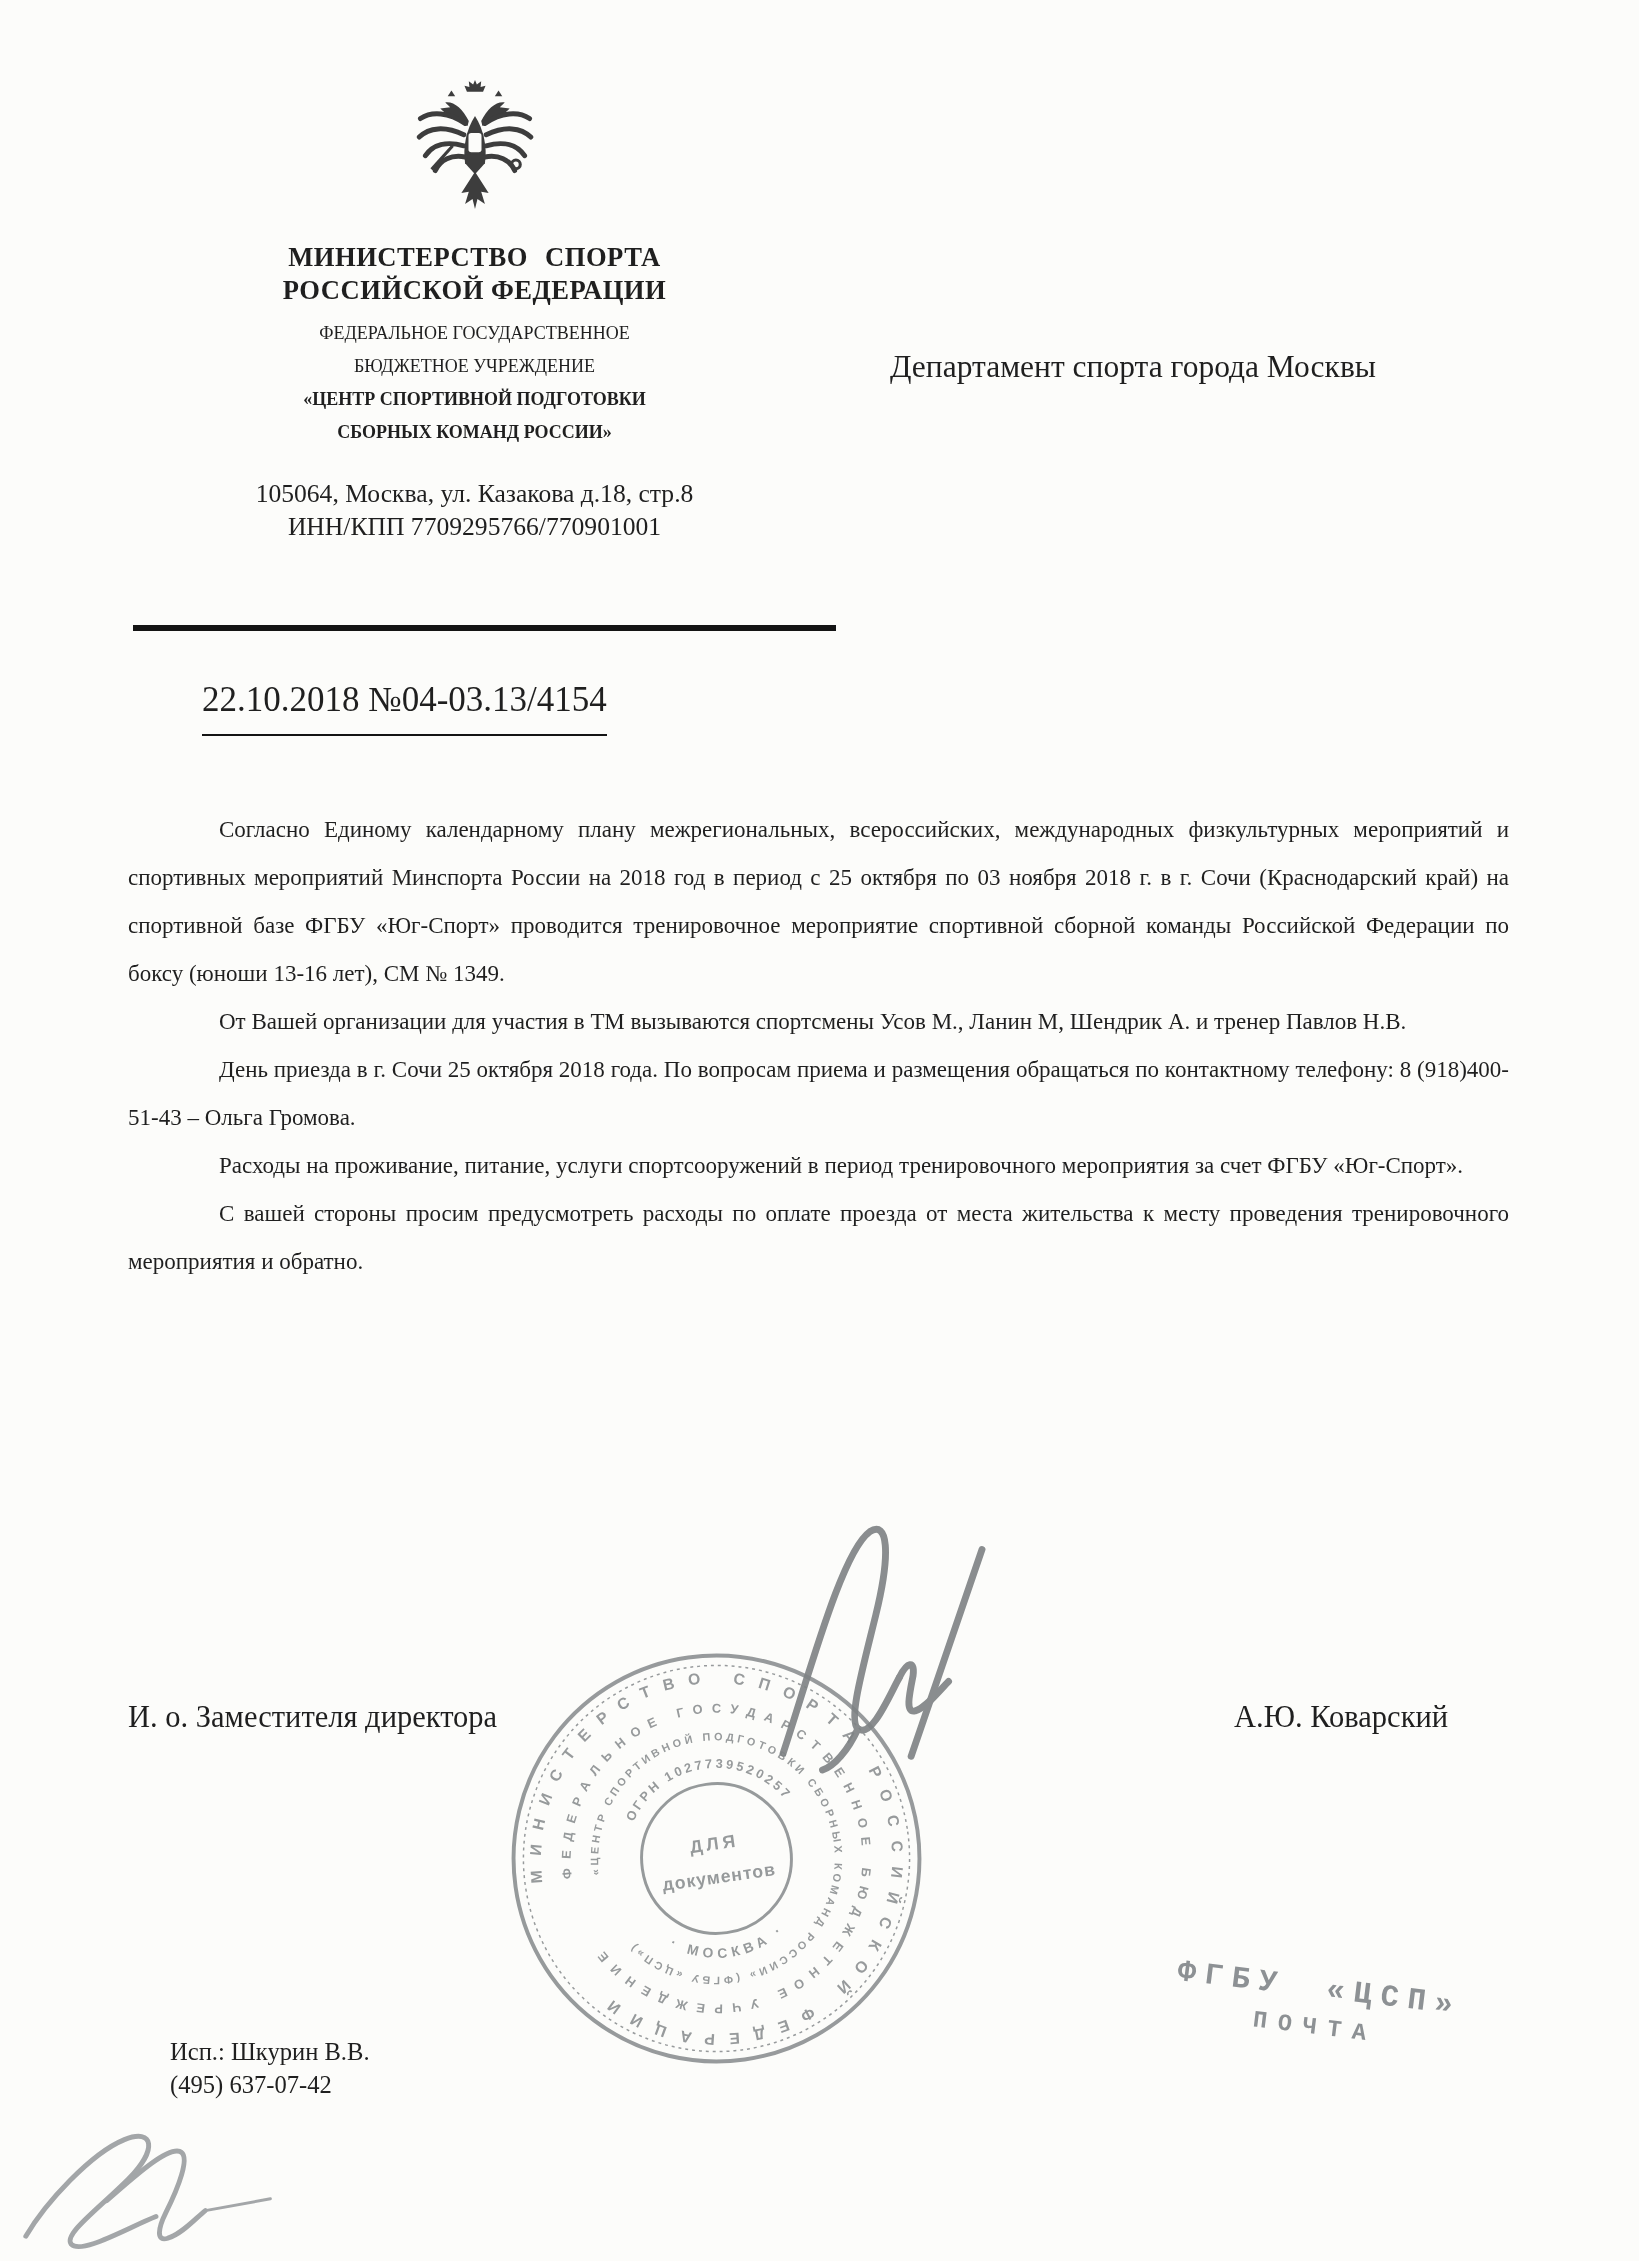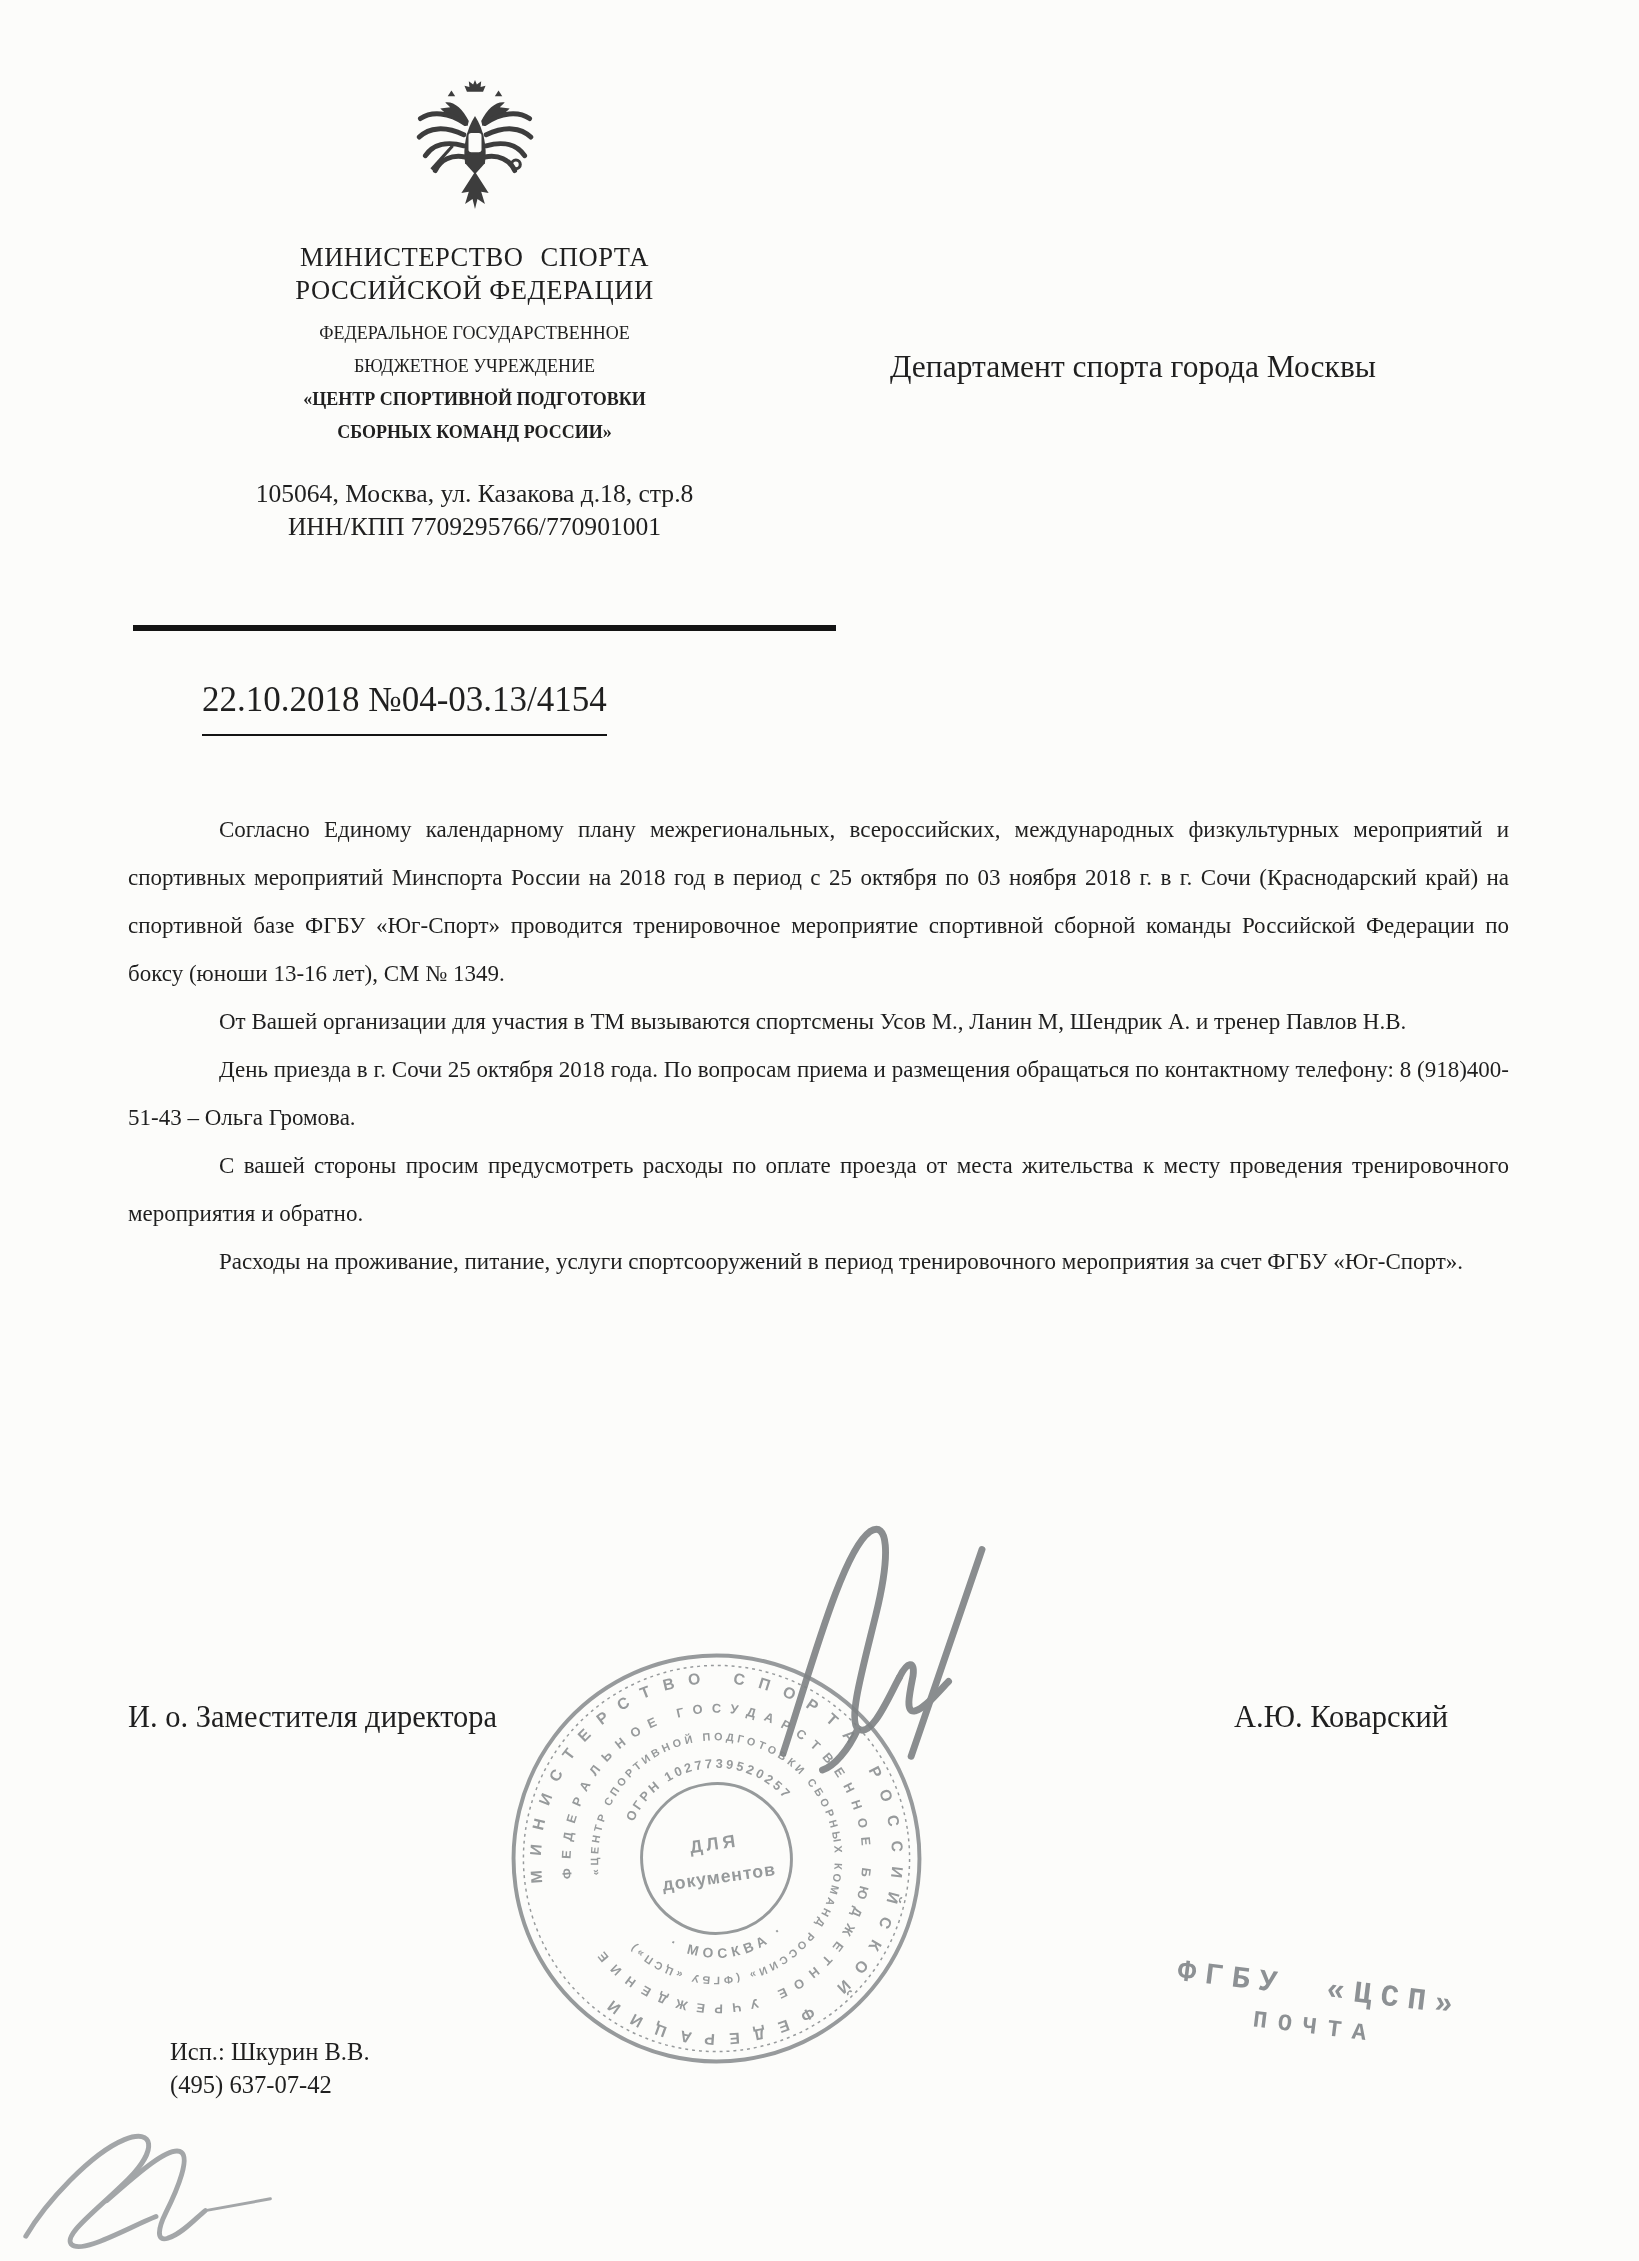--- a/index.html
+++ b/index.html
@@ -10,21 +10,21 @@
     background:#fcfcfa;
     font-family:"Liberation Serif", serif;
     color:#1f1f1f;
     overflow:hidden;
   }
   .letterhead {
     position:absolute; left:126px; top:77px; width:697px;
     text-align:center;
   }
   .coat { display:block; margin:0 auto; }
-  .ministry { font-weight:normal; font-size:26.6px; line-height:33px; letter-spacing:0.5px; margin-top:13.8px; }
+  .ministry { font-weight:bold; font-size:26.6px; line-height:33px; letter-spacing:0.5px; margin-top:13.8px; }
   .ministry .l1 { word-spacing:9.9px; }
   .orgblock { margin-top:10px; font-size:18px; line-height:33px; }
   .orgblock .bold { font-weight:bold; }
   .contact { margin-top:29.6px; font-size:25.6px; line-height:32.5px; }
   .divider {
     position:absolute; left:133px; top:625px; width:703px; height:5.9px;
     background:#141414;
   }
   .recipient {
     position:absolute; left:890px; top:347px; width:630px;
@@ -118,22 +118,22 @@
   <div class="recipient">Департамент спорта города Москвы</div>
 
   <div class="reference">
     <span>22.10.2018 №04-03.13/4154</span>
   </div>
 
   <div class="body-text">
     <p>Согласно Единому календарному плану межрегиональных, всероссийских, международных физкультурных мероприятий и спортивных мероприятий Минспорта России на 2018 год в период с 25 октября по 03 ноября 2018 г. в г. Сочи (Краснодарский край) на спортивной базе ФГБУ «Юг-Спорт» проводится тренировочное мероприятие спортивной сборной команды Российской Федерации по боксу (юноши 13-16 лет), СМ № 1349.</p>
     <p>От Вашей организации для участия в ТМ вызываются спортсмены Усов М., Ланин М, Шендрик А. и тренер Павлов Н.В.</p>
     <p>День приезда в г. Сочи 25 октября 2018 года. По вопросам приема и размещения обращаться по контактному телефону: 8 (918)400-51-43 – Ольга Громова.</p>
+    <p>Расходы на проживание, питание, услуги спортсооружений в период тренировочного мероприятия за счет ФГБУ «Юг-Спорт».</p>
     <p>С вашей стороны просим предусмотреть расходы по оплате проезда от места жительства к месту проведения тренировочного мероприятия и обратно.</p>
-    <p>Расходы на проживание, питание, услуги спортсооружений в период тренировочного мероприятия за счет ФГБУ «Юг-Спорт».</p>
   </div>
 
   <div class="sig-title">И. о. Заместителя директора</div>
   <div class="sig-name">А.Ю. Коварский</div>
 
   <svg class="round-stamp" viewBox="0 0 470 470">
     <defs>
       <path id="ring1" d="M 57 235 A 178 178 0 1 1 413 235 A 178 178 0 1 1 57 235"></path>
       <path id="ring2" d="M 87 235 A 148 148 0 1 1 383 235 A 148 148 0 1 1 87 235"></path>
       <path id="ring3" d="M 115 235 A 120 120 0 1 1 355 235 A 120 120 0 1 1 115 235"></path>

